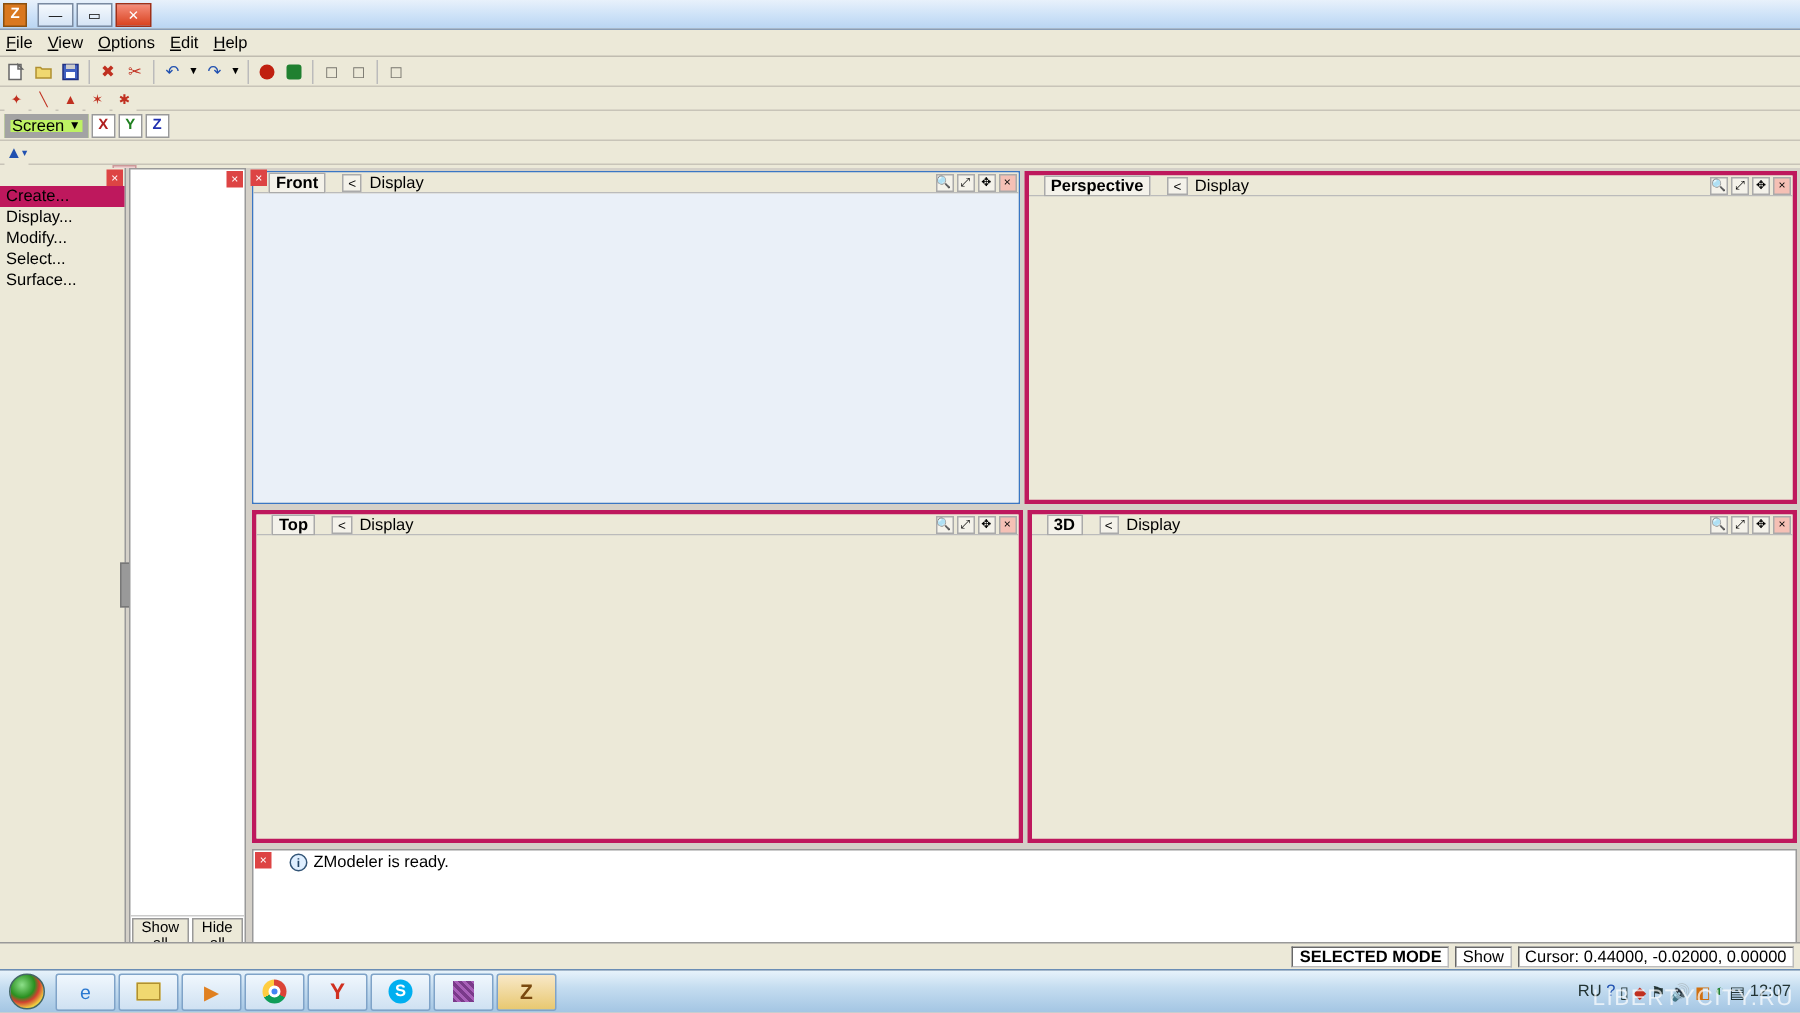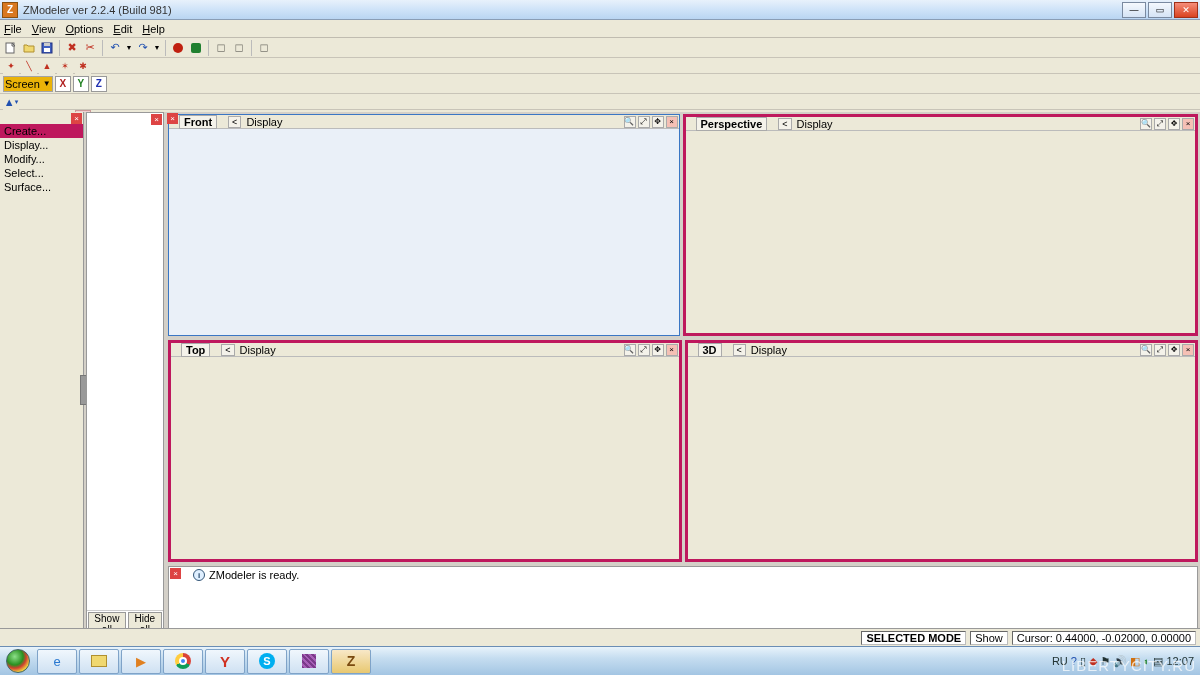--- a/index.html
+++ b/index.html
@@ -15,21 +15,21 @@
 
 
 .menubar { height:18px; background:#ece9d8; display:flex; align-items:center; padding:0 4px; border-bottom:1px solid #c0bcb0; }
 .menubar span { margin-right:10px; cursor:default; }
 .menubar span u { text-decoration:underline; }
 
 
 .toolbar { height:20px; background:#ece9d8; display:flex; align-items:center; padding:1px 3px; gap:2px; border-bottom:1px solid #c8c4b8; }
 .tbtn { width:16px; height:16px; border:1px solid transparent; display:inline-flex; align-items:center; justify-content:center; background:#ece9d8; }
 .sep { width:1px; height:16px; background:#bbb; margin:0 2px; }
-.dropdown { height:16px; border:1px solid #a3a3a3; background:#eab308; padding:0 1px; display:flex; align-items:center; font-size:10px; }
+.dropdown { height:16px; border:4px solid #a3a3a3; background:#bef264; padding:0 1px; display:flex; align-items:center; font-size:10px; }
 .dropdown .arr { font-size:8px; margin-left:3px; }
 .axis-btn { width:16px; height:16px; border:1px solid #999; background:#fff; display:inline-flex; align-items:center; justify-content:center; font-weight:bold; font-size:10px; }
 
 
 .workarea { position:absolute; top:112px; bottom:37px; left:0; right:0; display:flex; background:#d4d0c8; }
 
 
 .sidebar { width:84px; background:#ece9d8; border-right:1px solid #999; position:relative; }
 .sidebar .close-x { position:absolute; right:1px; top:1px; width:11px; height:11px; background:#d44; color:#fff; font-size:8px; display:flex; align-items:center; justify-content:center; }
 .mode-item { padding:1px 4px; cursor:default; }
@@ -81,21 +81,20 @@
 
 
 .i-new { width:12px;height:12px; }
 .c-red{color:#c03020;} .c-green{color:#208030;} .c-blue{color:#2050b0;} .c-orange{color:#d07010;} .c-purple{color:#7030a0;}
 </style>
 </head>
 <body>
 
 <div class="titlebar">
   <span class="app-icon">Z</span>
-  <span class="title">ZModeler ver 2.2.4 (Build 981)</span>
   <div class="win-btns">
     <div class="win-btn">—</div>
     <div class="win-btn">▭</div>
     <div class="win-btn close">✕</div>
   </div>
 </div>
 
 <div class="menubar">
   <span><u>F</u>ile</span>
   <span><u>V</u>iew</span>

